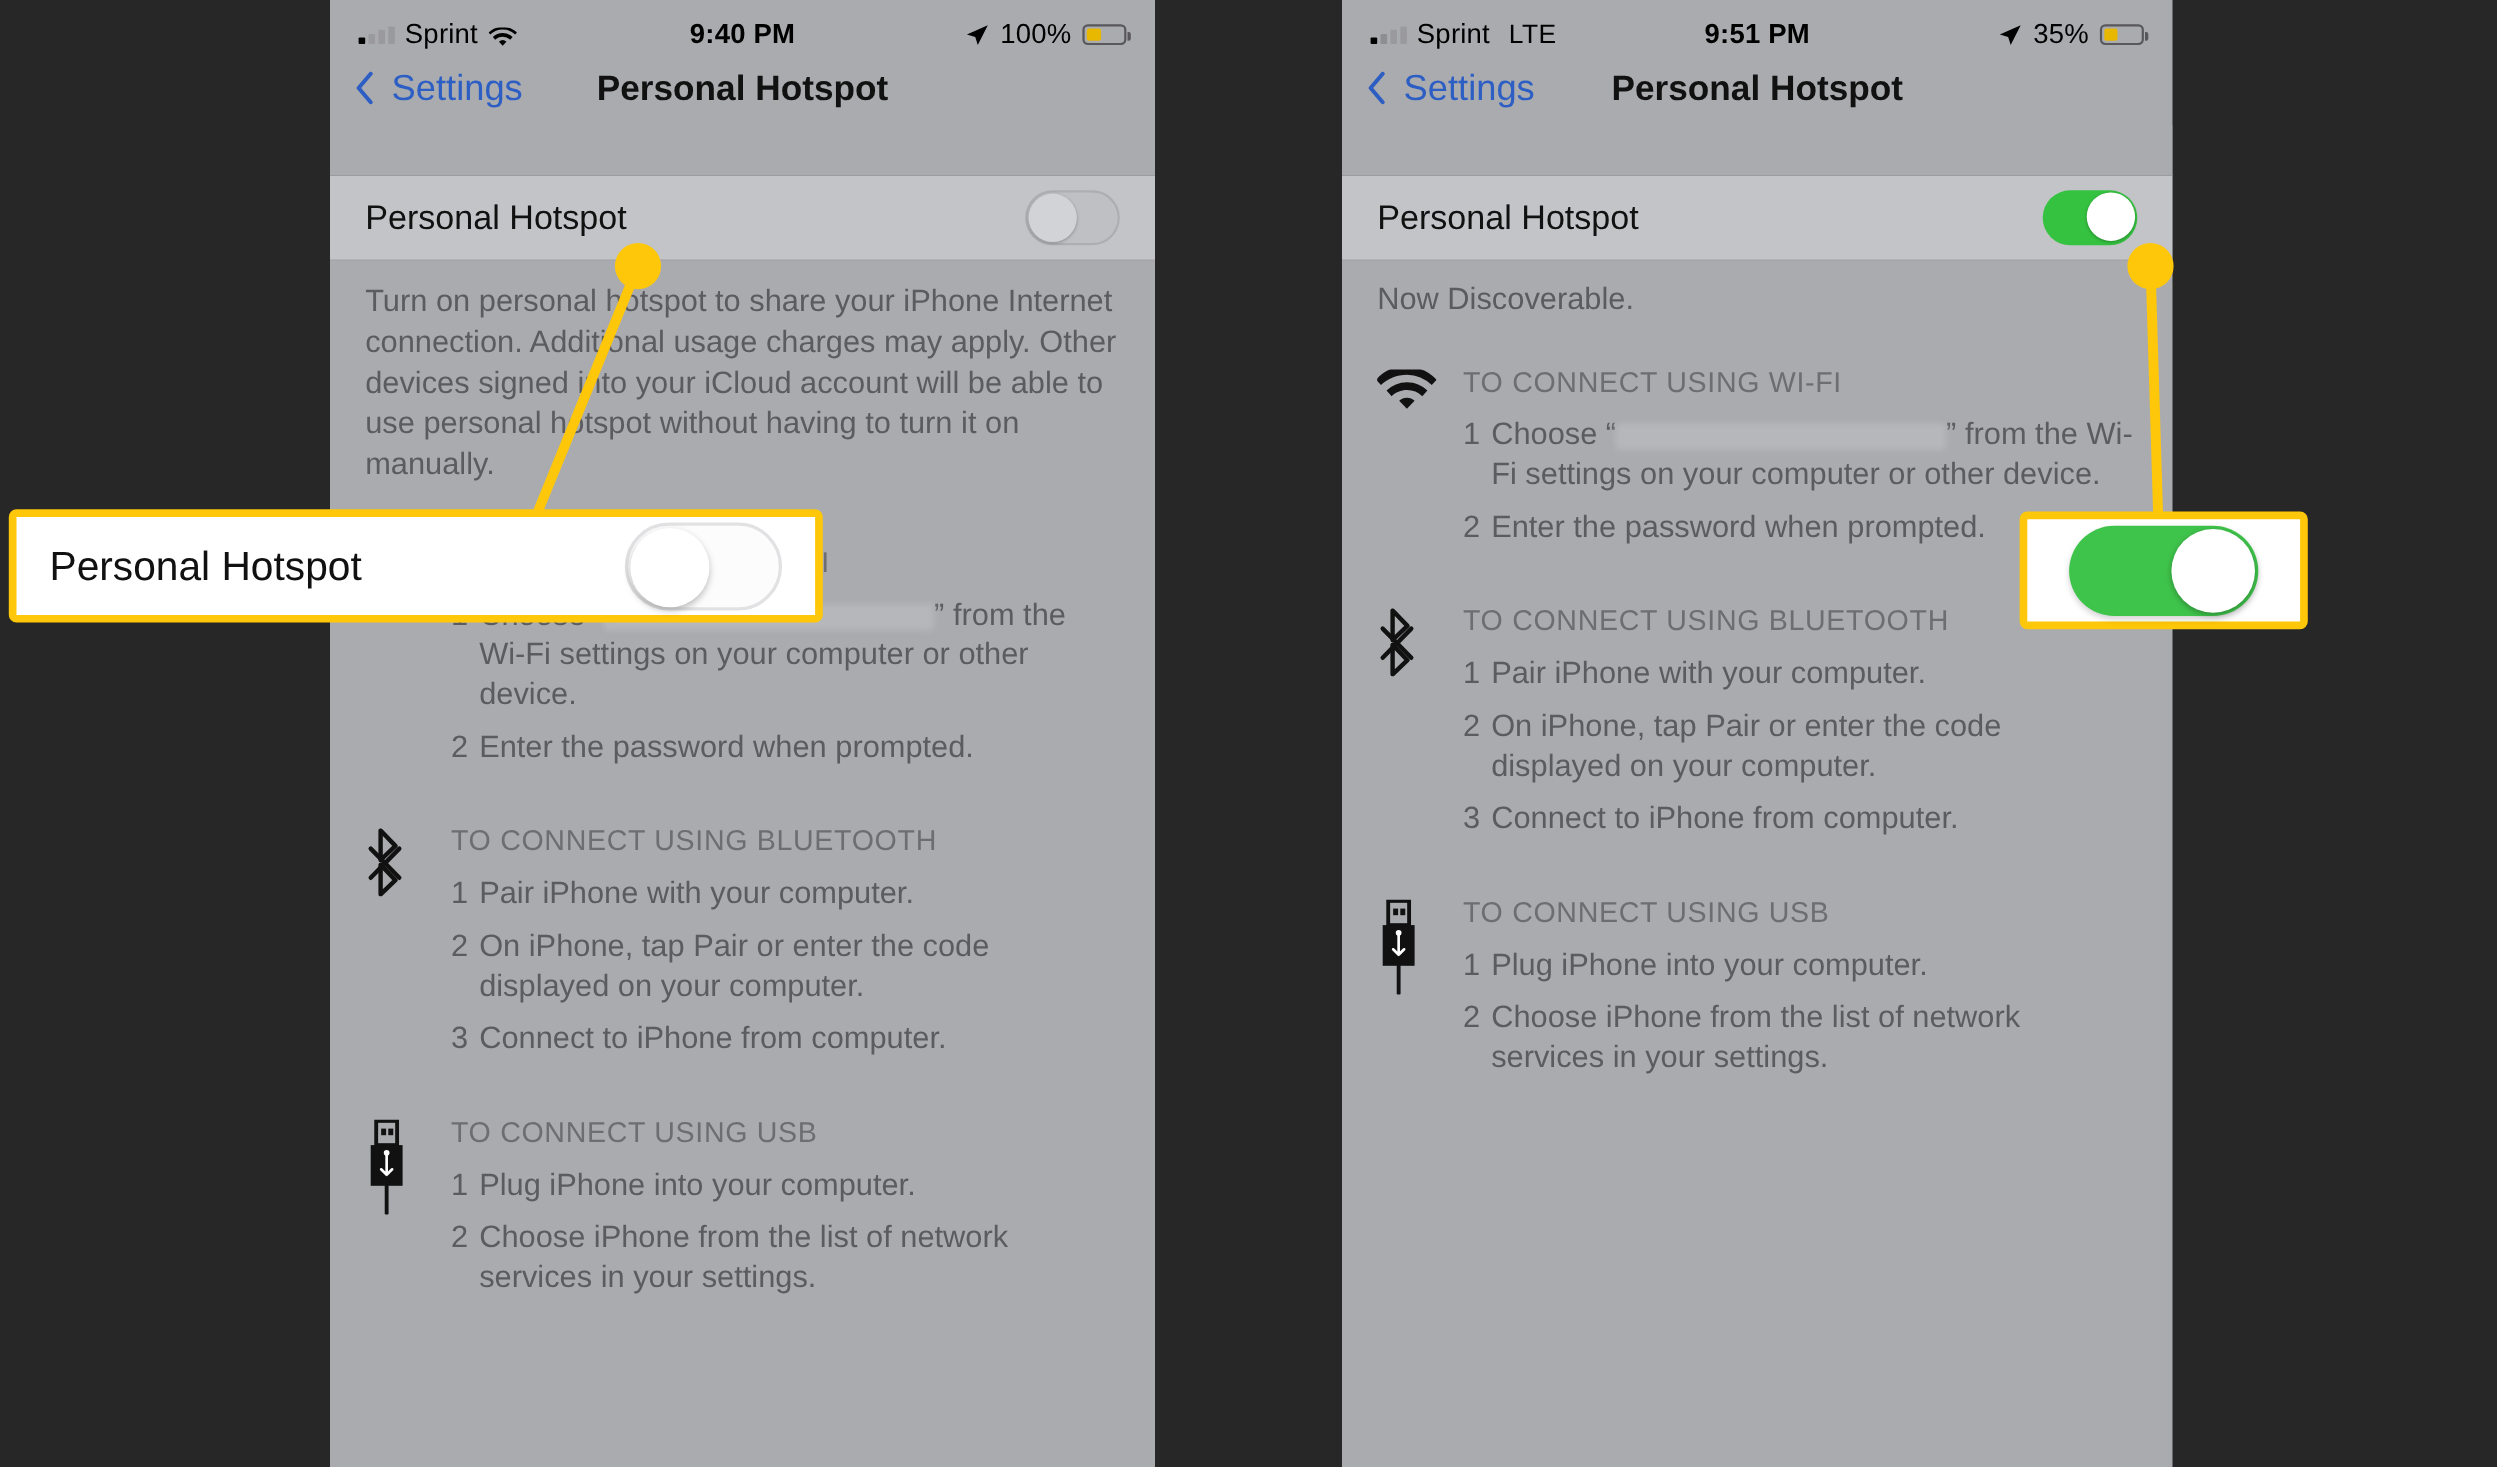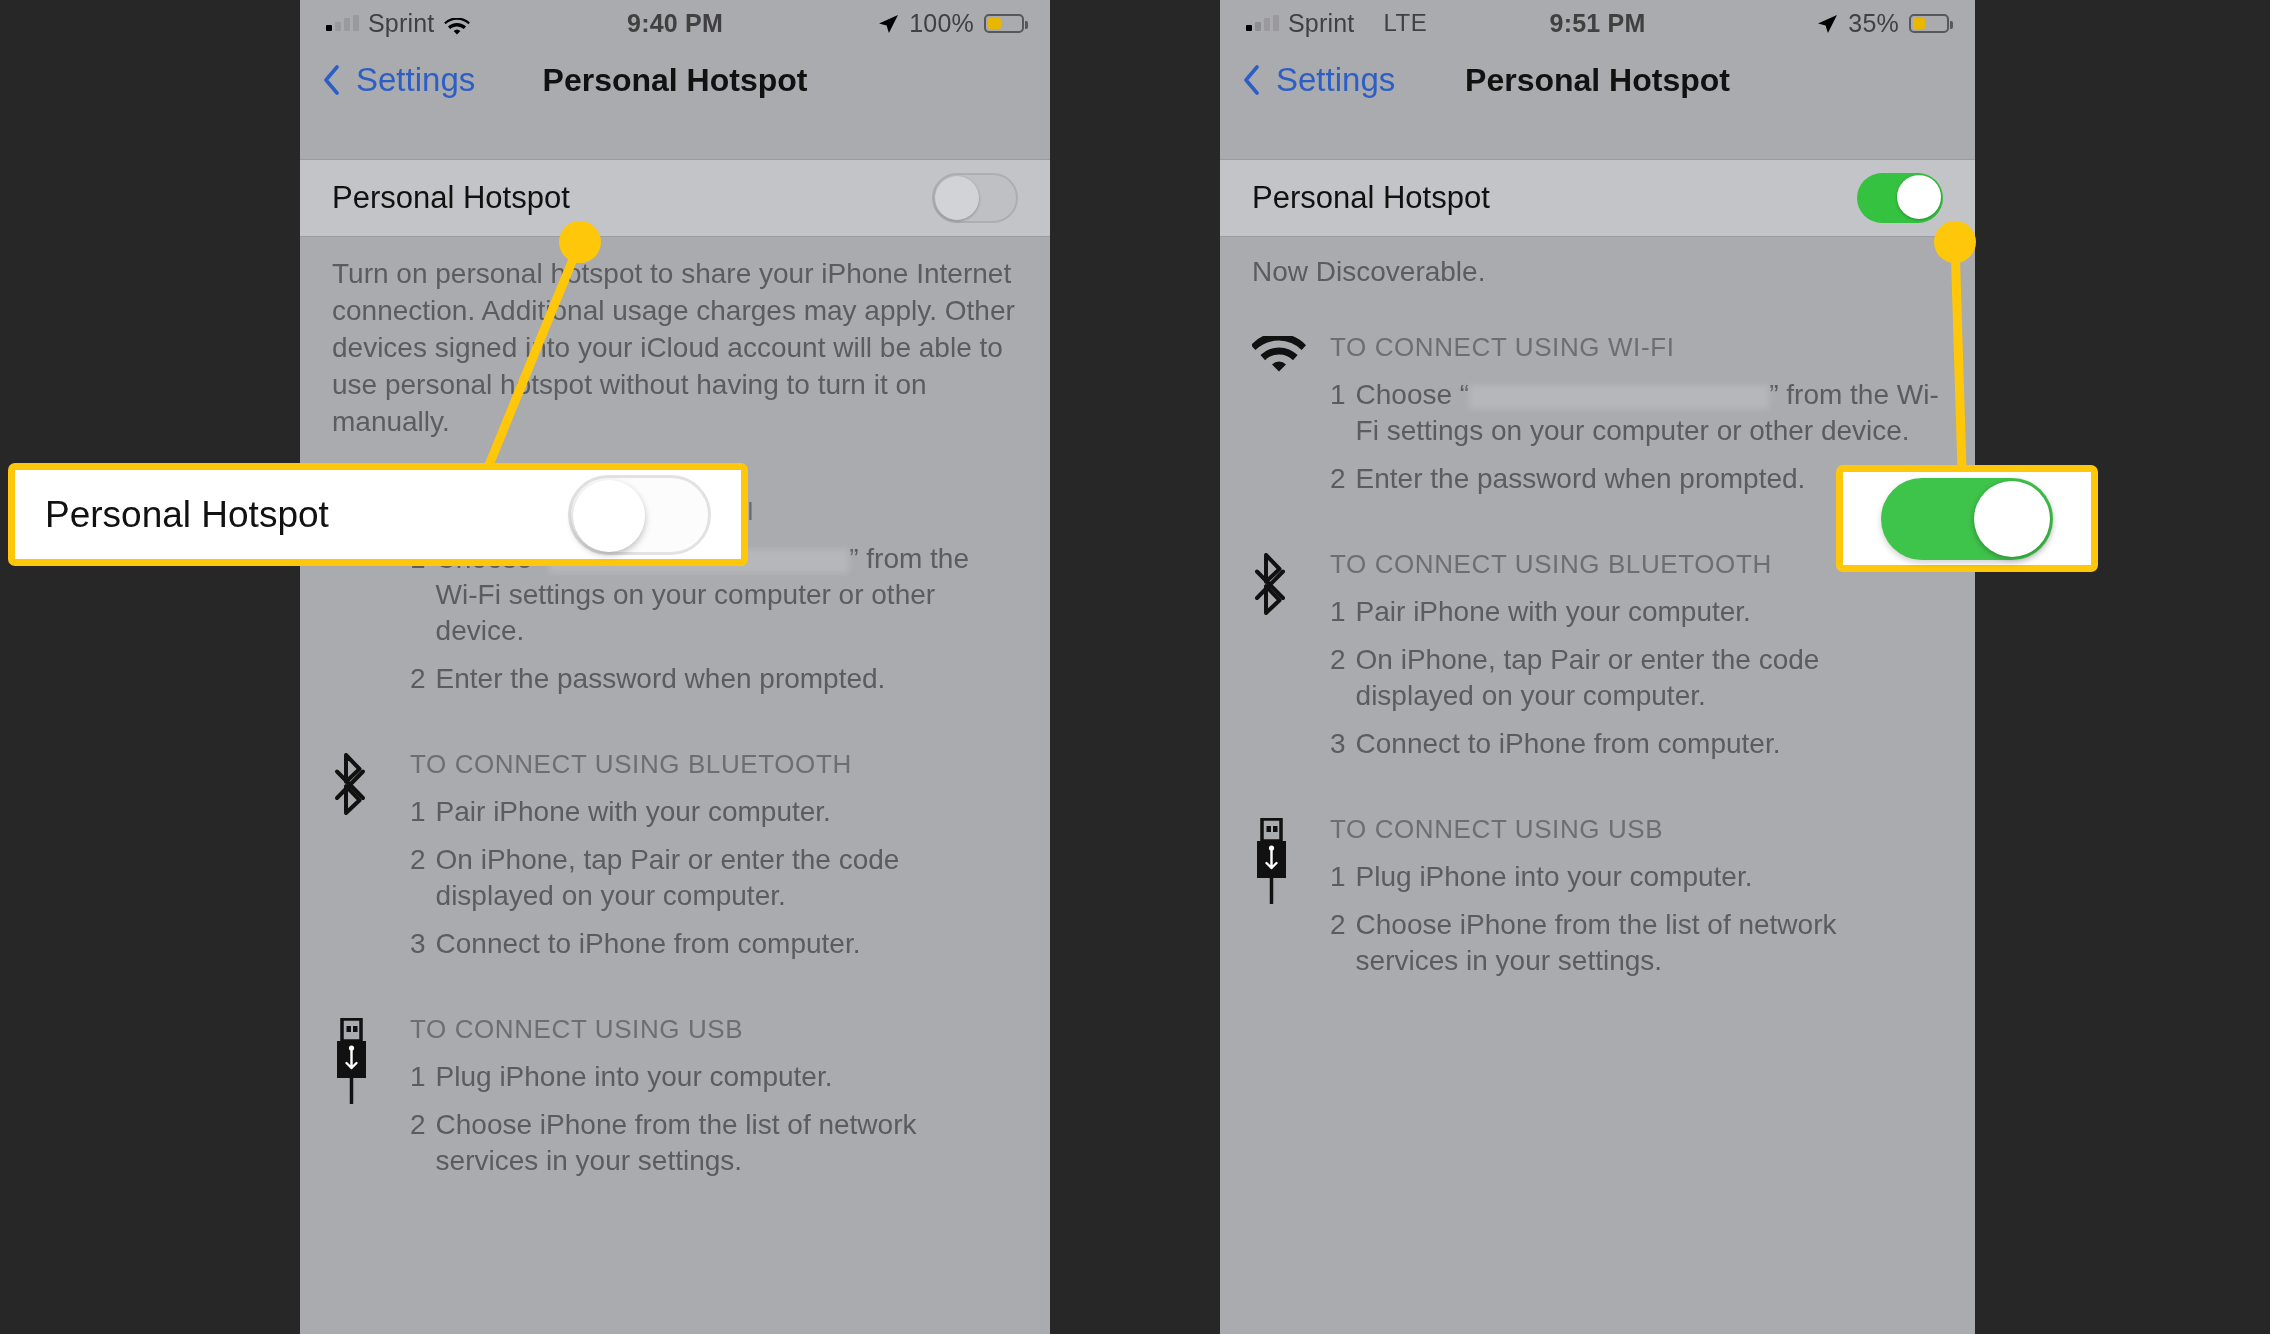--- a/index.html
+++ b/index.html
@@ -17,38 +17,38 @@
     background: #aaabaf;
     overflow: hidden;
   }
   .phone-left  { left: 300px;  width: 750px; }
   .phone-right { left: 1220px; width: 755px; }
 
   
   .statusbar {
     position: relative;
     height: 46px;
-    display: flex; align-items: center;
+    display: flex; align-items: flex-end;
     padding: 0 26px;
-    color: #404040;
+    color: #000000;
     font-size: 25px;
     letter-spacing: .2px;
   }
   .sb-left { display:flex; align-items:center; gap:9px; }
   .sb-center { position:absolute; left:0; right:0; text-align:center; font-weight:600; font-size:25px; pointer-events:none;}
   .sb-right { margin-left:auto; display:flex; align-items:center; gap:10px; position:relative; z-index:2;}
   .bars { display:flex; align-items:flex-end; gap:3px; height:16px; }
   .bars i { display:block; width:6px; border-radius:1px; background:#000; }
   .bars i:nth-child(1){height:6px;}
   .bars i:nth-child(2){height:9px;background:#9a9a9e;}
   .bars i:nth-child(3){height:13px;background:#9a9a9e;}
   .bars i:nth-child(4){height:16px;background:#9a9a9e;}
   .bars.r i:nth-child(2){background:#8e8e92;}
   .carrier { font-size:25px; }
-  .lte { font-size:24px; margin-left:20px; letter-spacing:.5px;}
+  .lte { font-size:24px; margin-left:8px; letter-spacing:.5px;}
   .wifi-sb { width:26px; height:19px; position:relative; }
   .loc-arrow { width:22px; height:22px; }
   .batt { width:40px; height:19px; border:2px solid #58585c; border-radius:5px; position:relative; }
   .batt::after{content:"";position:absolute;right:-6px;top:5px;width:3px;height:8px;background:#58585c;border-radius:0 2px 2px 0;}
   .batt i{position:absolute;left:2px;top:2px;bottom:2px;background:#e8b700;border-radius:2px;}
 
   
   .navbar {
     position: relative; height: 68px;
     display:flex; align-items:center; padding: 0 22px;

